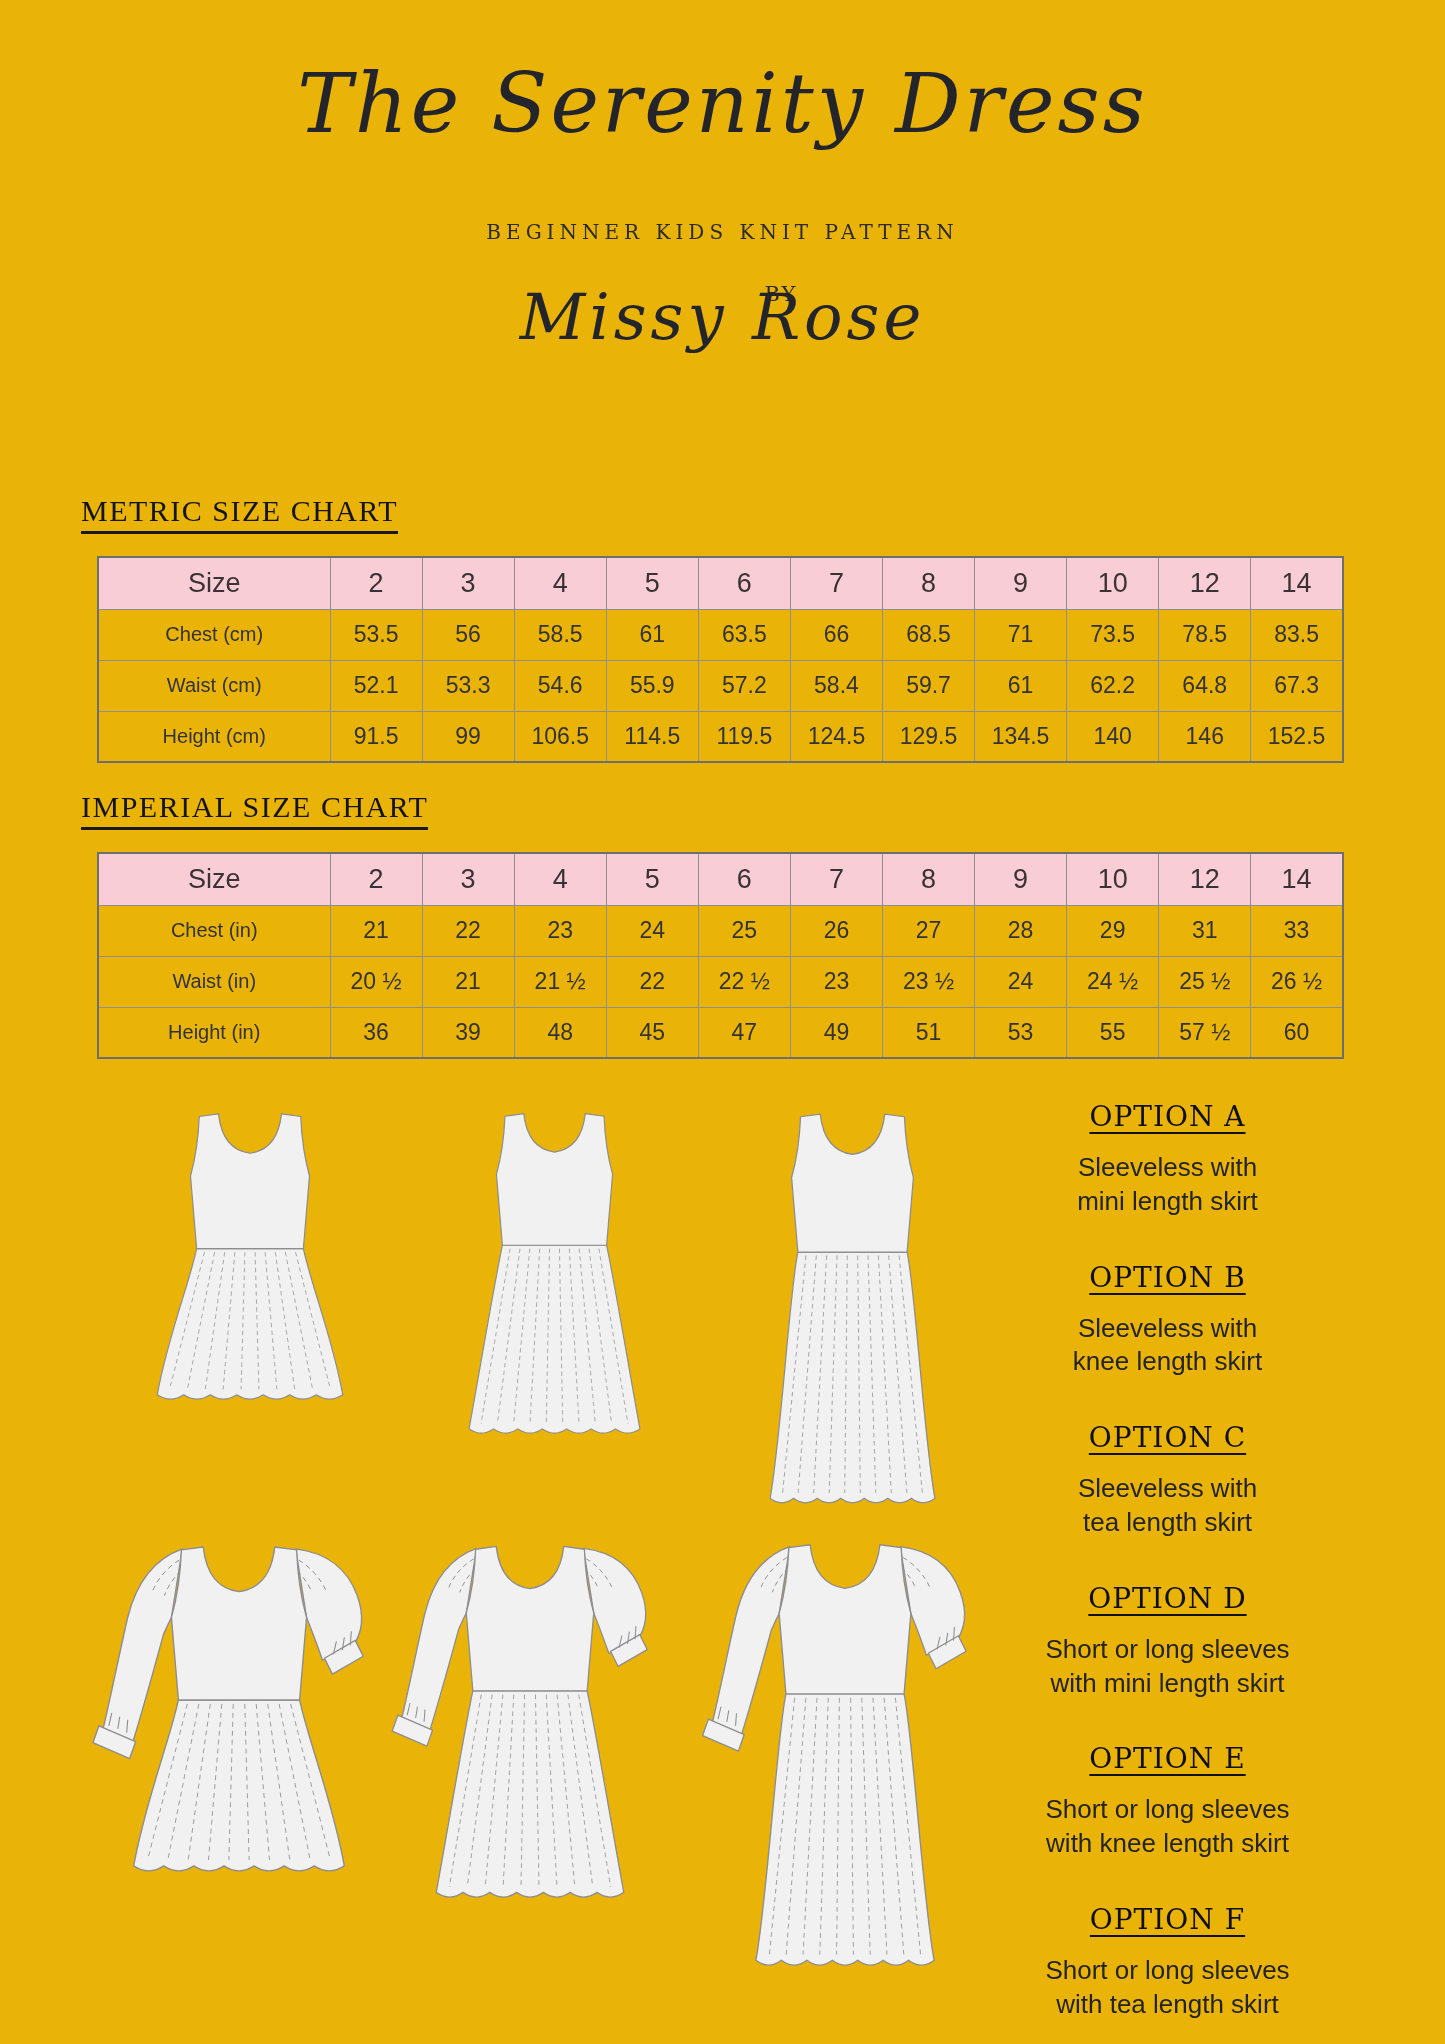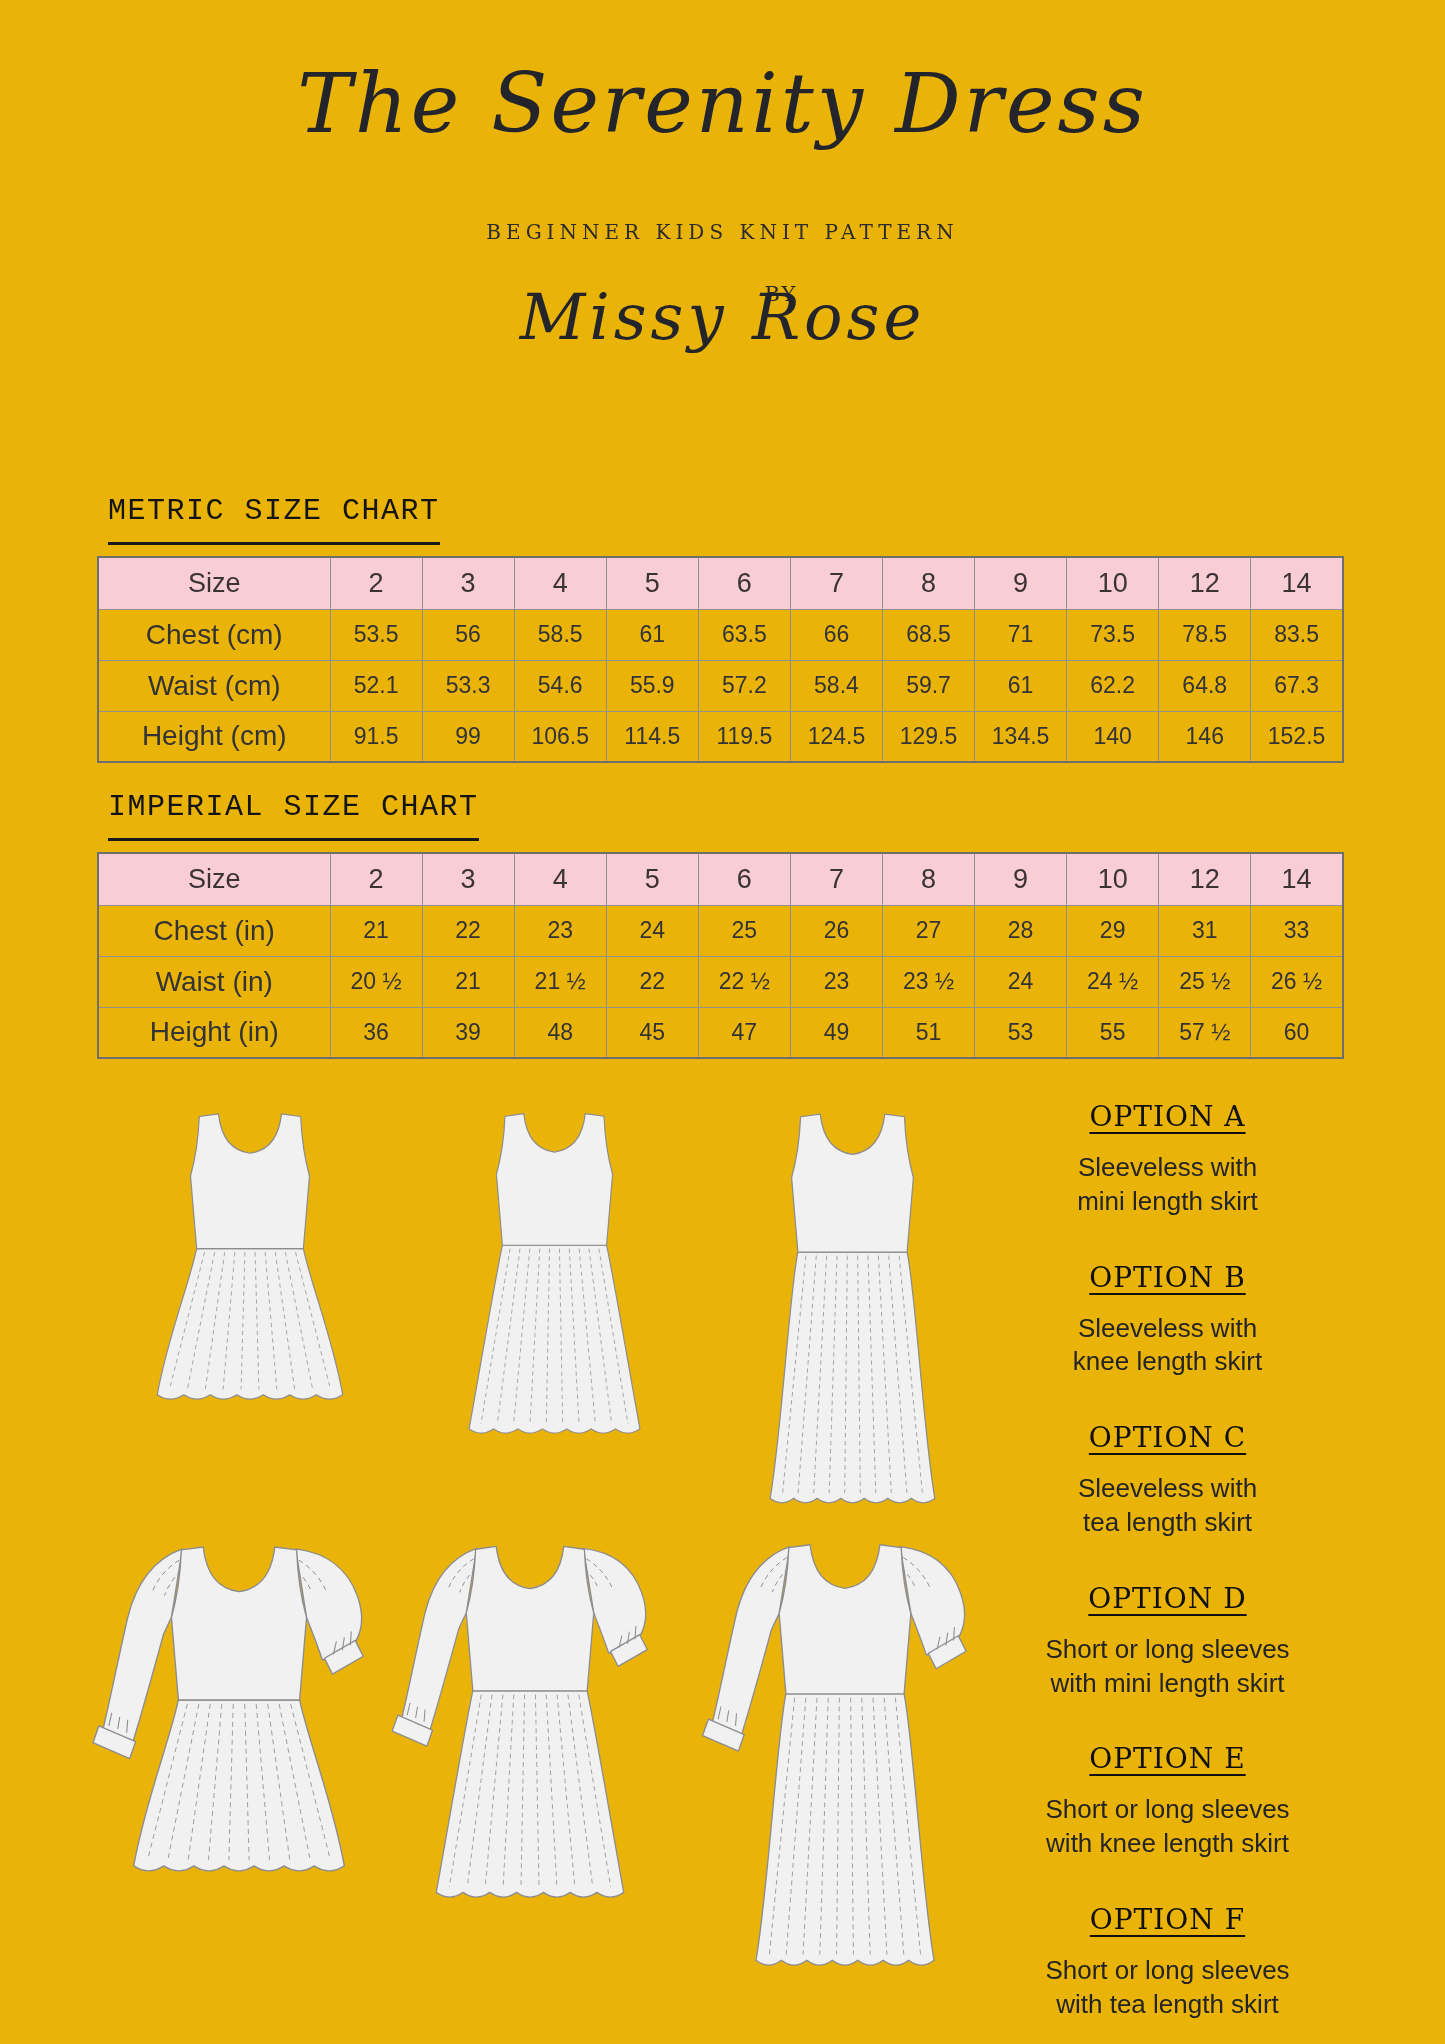--- a/index.html
+++ b/index.html
@@ -24,42 +24,42 @@
     position:absolute; top:22px; left:0; width:100%; text-align:center;
     font-family:"DejaVu Serif", serif; font-style:italic;
     font-size:64px; letter-spacing:4px; color:#23252a; white-space:nowrap;
   }
   .byline .by {
     position:absolute; top:24px; left:calc(50% + 42px);
     font-family:"DejaVu Serif", serif; font-size:21px; letter-spacing:2px; color:#2b2b2b;
   }
   
   .chart-heading {
-    position:absolute; left:108px;
-    font-family:Liberation Mono, monospace; font-size:30px; letter-spacing:1.5px;
-    color:#141414; border-bottom:3px solid #1a1a1a; padding-bottom:14px;
+    position:absolute; left:81px;
+    font-family:Liberation Serif, serif; font-size:30px; letter-spacing:1.5px;
+    color:#141414; border-bottom:3px solid #1a1a1a; padding-bottom:3px;
     display:inline-block; white-space:nowrap;
   }
   #metric-heading   { top:494px; }
   #imperial-heading { top:790px; }
   
   table.size-table {
     position:absolute; left:97px; width:1245px;
     border-collapse:collapse; table-layout:fixed;
     border:2px solid #6e6e6e;
   }
   #metric-table   { top:556px; }
   #imperial-table { top:852px; }
   .size-table th, .size-table td {
     border:1px solid #8f8f8f; text-align:center; vertical-align:middle;
     font-weight:normal; color:#333333; padding:0;
   }
   .size-table thead th { height:52px; font-size:27px; color:#3a3234; }
   .size-table tbody td { height:51px; font-size:23px; }
-  .size-table tbody td.row-label { font-size:28px; }
+  .size-table tbody td.row-label { font-size:20px; }
   
   .options-col {
     position:absolute; left:1015px; top:1100px; width:305px;
     display:flex; flex-direction:column; gap:42px; text-align:center;
   }
   .option-block { }
   .option-heading {
     font-family:"DejaVu Serif", serif; font-size:28px; letter-spacing:1px; color:#101010;
     text-decoration:underline; text-decoration-thickness:2px; text-underline-offset:6px;
     display:inline-block; margin-bottom:18px; white-space:nowrap;

